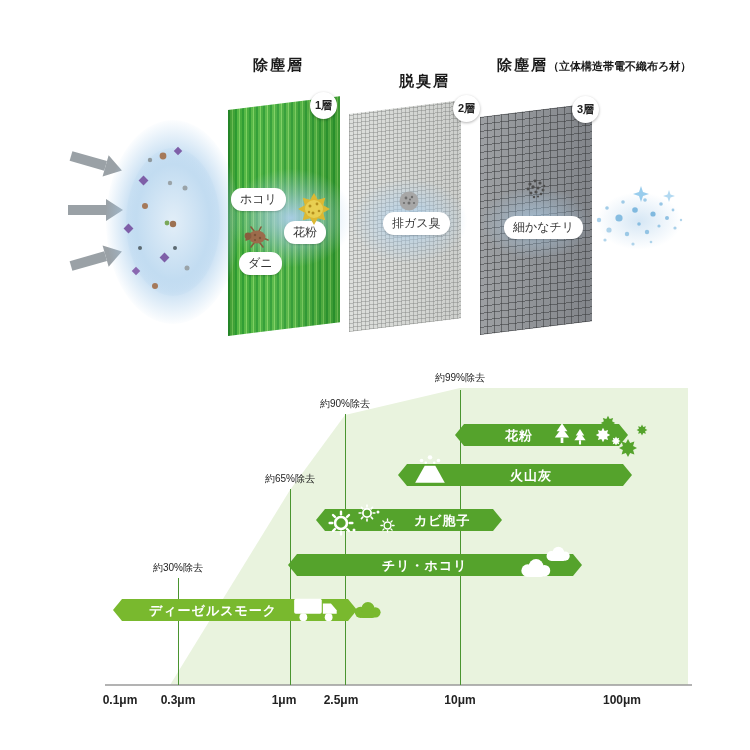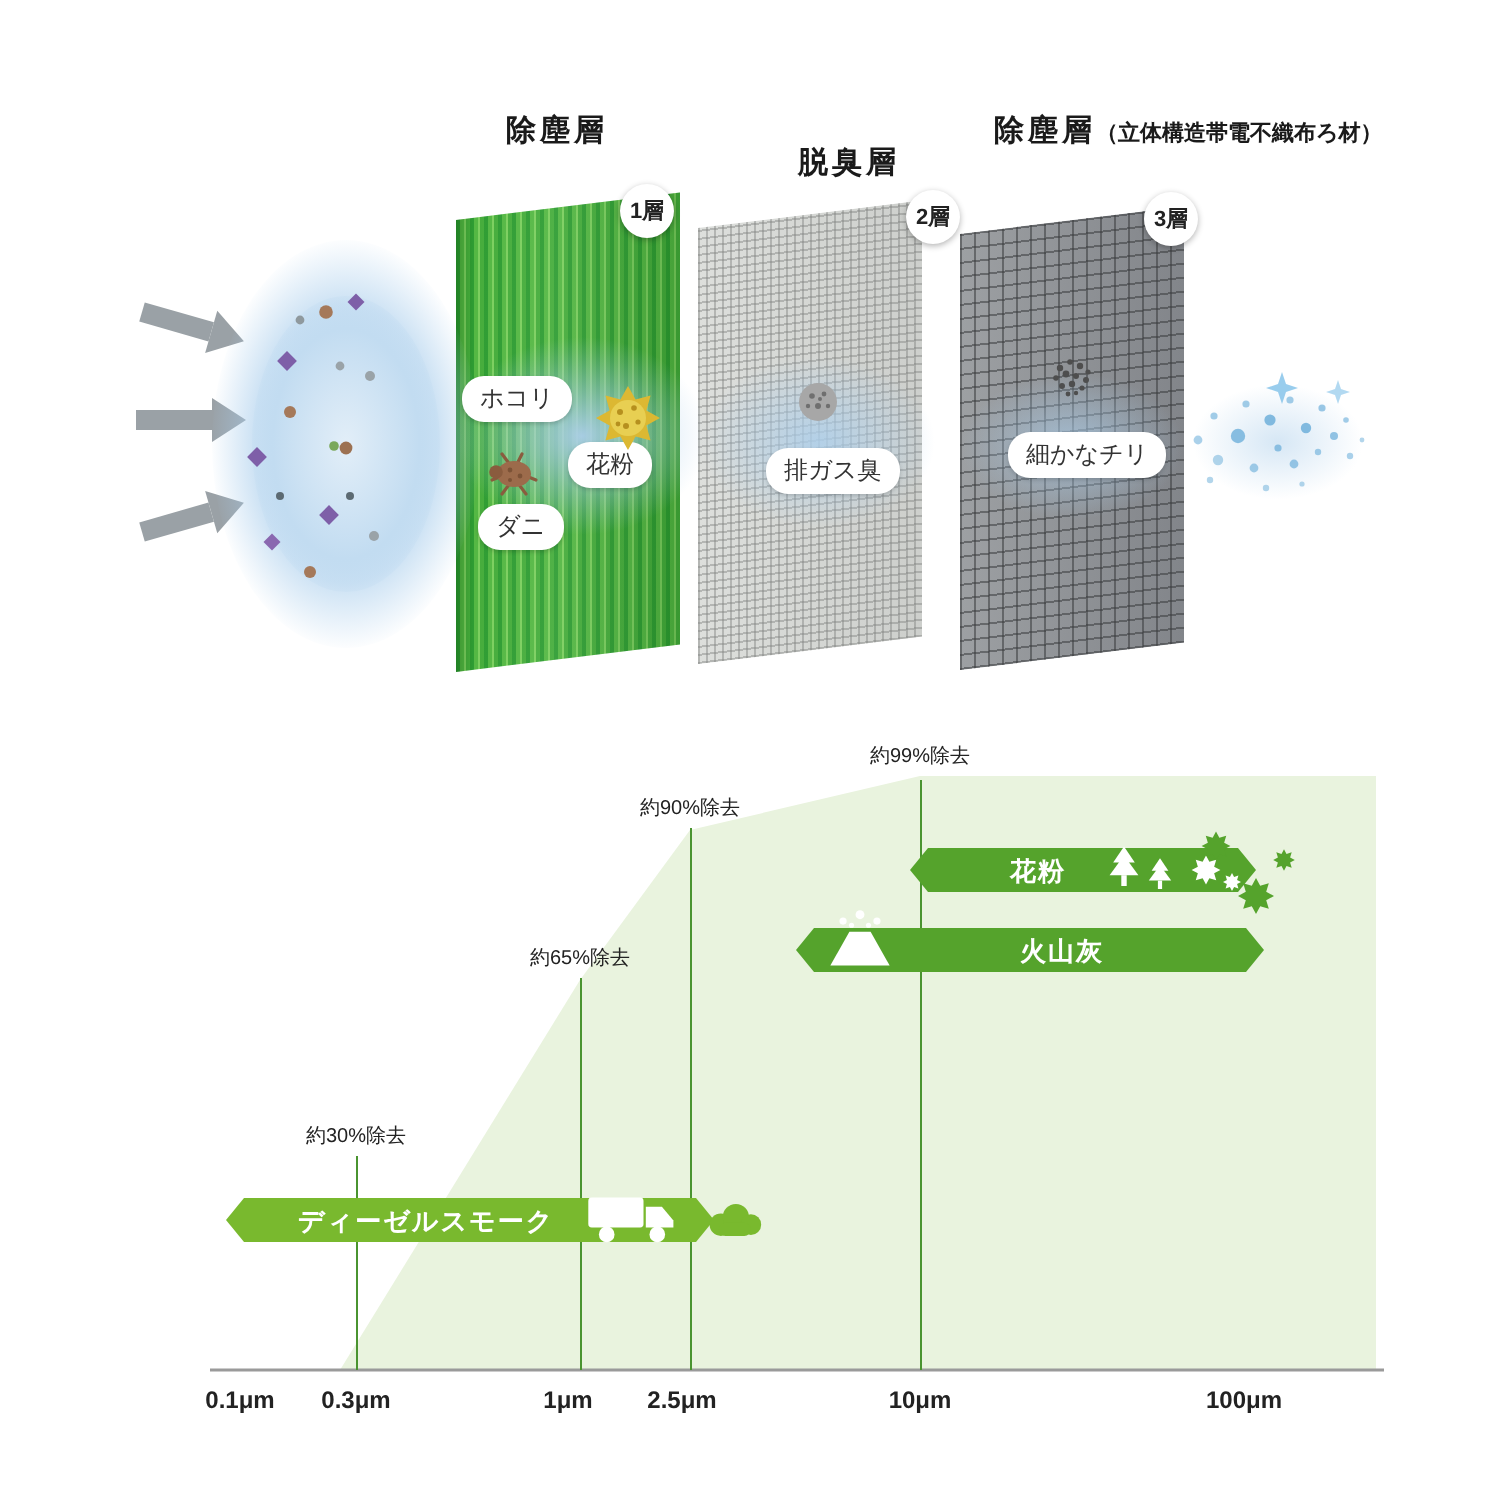--- a/index.html
+++ b/index.html
@@ -173,21 +173,21 @@
   <div class="badge" style="left:441px;top:95px;margin-left:12px;">
     <span>2層</span>
     </div>
   <div class="badge" style="left:572px;top:96px;">
     <span>3層</span>
     </div>
 
   <div class="pill" style="left:231px;top:188px;"><span>ホコリ</span></div>
   <div class="pill" style="left:284px;top:221px;"><span>花粉</span></div>
   <div class="pill" style="left:239px;top:252px;"><span>ダニ</span></div>
-  <div class="pill" style="left:383px;top:224px;"><span>排ガス臭</span></div>
+  <div class="pill" style="left:383px;top:212px;"><span>排ガス臭</span></div>
   <div class="pill" style="left:504px;top:216px;"><span>細かなチリ</span></div>
 
   <svg class="picon" style="left:297px;top:192px;" width="34" height="34" viewBox="0 0 34 34">
     <polygon fill="#dcb832" points="33,17 26.2,20.8 28.3,28.3 20.8,26.2 17,33 13.2,26.2 5.7,28.3 7.8,20.8 1,17 7.8,13.2 5.7,5.7 13.2,7.8 17,1 20.8,7.8 28.3,5.7 26.2,13.2"></polygon>
     <circle cx="17" cy="17" r="9" fill="#e8cf52"></circle>
     <g fill="#b6901e">
         <circle cx="13" cy="14" r="1.5"></circle>
         <circle cx="20" cy="12" r="1.4"></circle>
         <circle cx="16" cy="21" r="1.5"></circle>
         <circle cx="22" cy="19" r="1.3"></circle>
@@ -303,21 +303,40 @@
     </svg>
 
   <div class="bar dark" style="left:398px;top:464px;width:234px;">
     <i class="bg"></i>
     <svg class="bar-icons" style="left:14px;top:-11px;" width="36" height="32" viewBox="0 0 34 28">
         <use href="#volcano" width="34" height="28"></use>
       </svg>
     <span class="bar-label" style="left:112px;">火山灰</span>
   </div>
 
-
+  <div class="bar dark" style="left:316px;top:509px;width:186px;">
+    <i class="bg"></i>
+    <svg class="bar-icons" style="left:8px;top:-7px;" width="84" height="36" viewBox="0 0 84 36">
+      <use href="#spore" width="26" height="26" x="4" y="8"></use>
+      <use href="#spore" width="18" height="18" x="34" y="2"></use>
+      <use href="#spore" width="15" height="15" x="56" y="16"></use>
+      <circle cx="30" cy="28" r="1.5"></circle>
+        <circle cx="54" cy="10" r="1.5"></circle>
+    </svg>
+    <span class="bar-label" style="left:98px;">カビ胞子</span>
+  </div>
+
+  <div class="bar dark" style="left:288px;top:554px;width:294px;">
+    <i class="bg"></i>
+    <span class="bar-label" style="left:94px;">チリ・ホコリ</span>
+    <svg class="bar-icons" style="left:230px;top:-9px;" width="62" height="36" viewBox="0 0 62 36">
+      <use href="#cloud" width="34" height="21" x="0" y="12"></use>
+      <use href="#cloud" width="27" height="17" x="26" y="0"></use>
+    </svg>
+  </div>
 
   <div class="bar light" style="left:113px;top:599px;width:244px;">
     <i class="bg"></i>
     <span class="bar-label" style="left:36px;">ディーゼルスモーク</span>
     <svg class="bar-icons" style="left:180px;top:-7px;" width="46" height="32" viewBox="0 0 40 26">
         <use href="#truck" width="40" height="26"></use>
       </svg>
   </div>
   <svg class="abs" style="left:352px;top:600px;z-index:5;color:#79b92e" width="30" height="19" viewBox="0 0 32 20">
       <use href="#cloud" width="32" height="20"></use>

